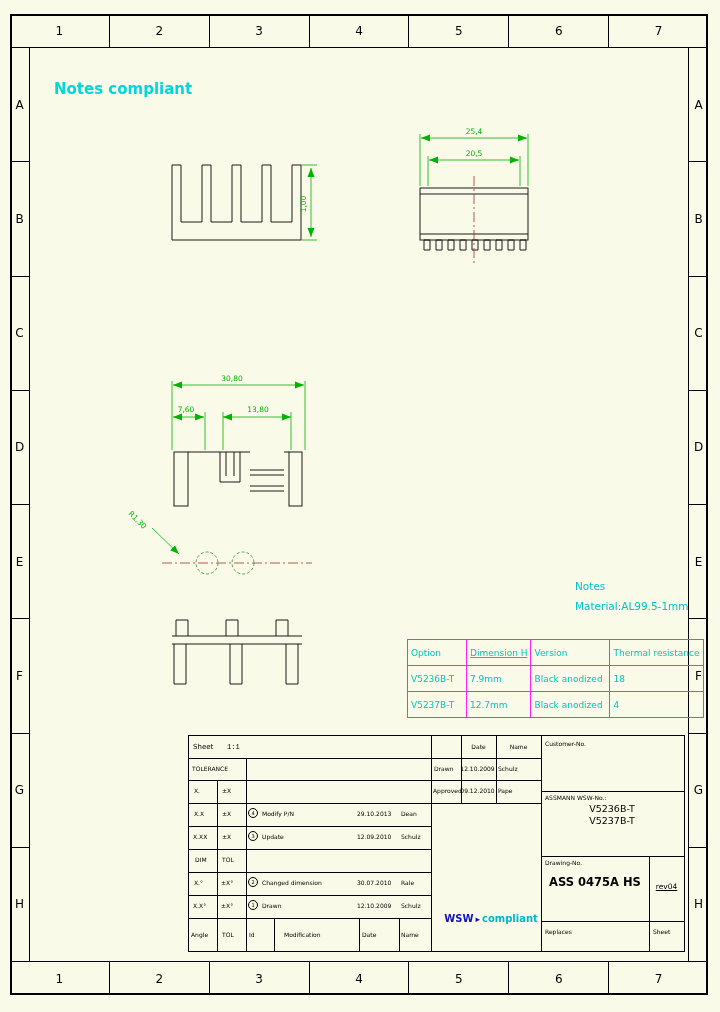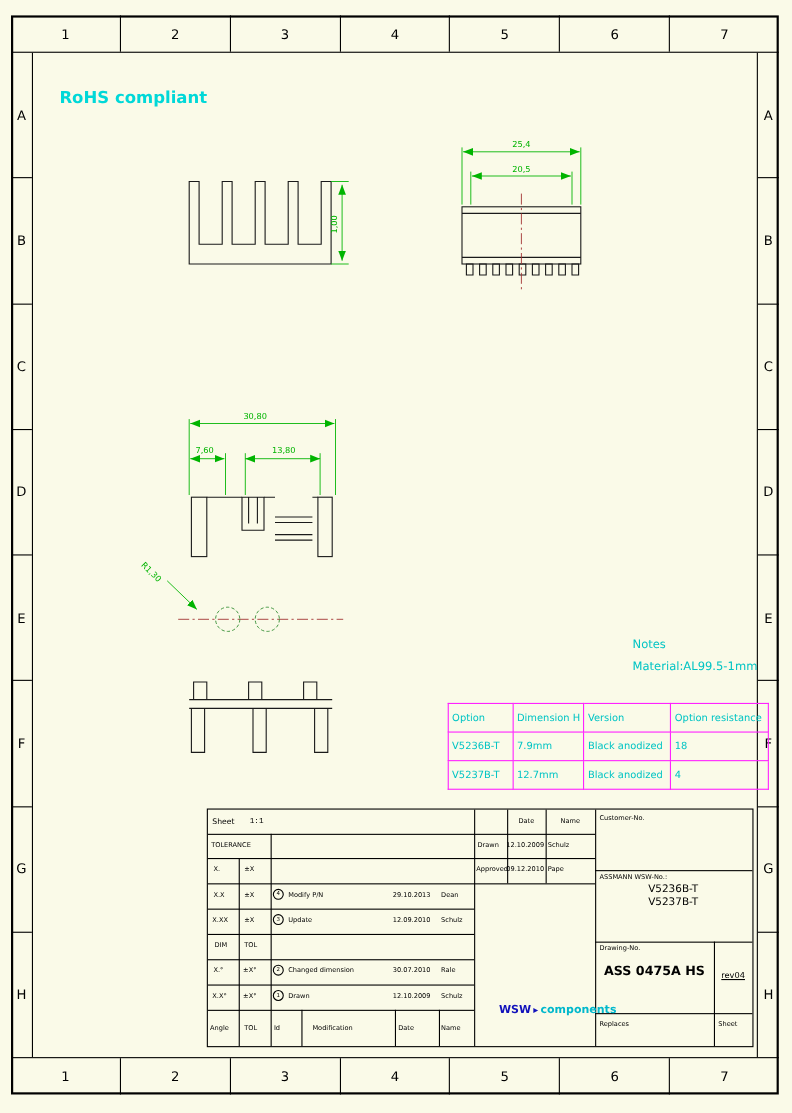--- a/index.html
+++ b/index.html
@@ -19,21 +19,21 @@
   .strip-left .gcell,.strip-right .gcell{border-bottom:1px solid #000;}
   .strip-left .gcell:last-child,.strip-right .gcell:last-child{border-bottom:none;}
   
   .rohs{position:absolute;left:54px;top:80px;font-size:15px;font-weight:bold;color:#00d8d8;}
   .notes-title{position:absolute;left:575px;top:580px;font-size:10.5px;color:#00c4c4;}
   .notes-material{position:absolute;left:575px;top:600px;font-size:10.5px;color:#00c4c4;}
   
   .opt-table{position:absolute;left:407px;top:639px;border-collapse:collapse;
              color:#00c4c4;font-size:9px;table-layout:fixed;}
   .opt-table td{border:1px solid #ff22ff;height:23px;padding:1px 3px;overflow:hidden;white-space:nowrap;}
-  .cw1{width:52px;margin-left:23px;}.cw2{width:54px;}.cw3{width:72px;}.cw4{width:82px;}
+  .cw1{width:52px;margin-left:23px;}.cw2{width:54px;text-decoration:underline;}.cw3{width:72px;}.cw4{width:82px;}
   
   .drawings{position:absolute;left:0;top:0;}
   .ln{stroke:#1a1a1a;stroke-width:1;fill:none;}
   .gn{stroke:#00b400;stroke-width:0.8;fill:none;}
   .cl{stroke:#a03030;stroke-width:0.8;fill:none;stroke-dasharray:10 3 2 3;}
   .dashc{stroke:#2e8b2e;stroke-width:0.8;fill:none;stroke-dasharray:3 2;}
   .dim{fill:#00b400;font-size:7.5px;font-family:"DejaVu Sans",sans-serif;}
   
   .tb{position:absolute;left:188px;top:735px;width:495px;height:215px;
       border:1.5px solid #000;box-sizing:content-box;background:transparent;}
@@ -43,21 +43,21 @@
   .tt7{font-size:7px;line-height:8px;}
   .ctr{text-align:center;}
   .cnum{position:absolute;width:8px;height:8px;border:1px solid #000;border-radius:50%;
         font-size:5px;line-height:8px;text-align:center;}
   .partno{position:absolute;font-size:9.5px;line-height:11px;}
   .dwgno{position:absolute;font-size:11.5px;line-height:13px;}
   .revno{position:absolute;font-size:7.5px;text-decoration:underline;}
   .logo-box{position:absolute;left:244px;top:132px;width:106px;height:42px;background:#1111bb;
             color:#fff;display:flex;align-items:center;justify-content:center;
             font-weight:bold;font-style:italic;font-size:16px;letter-spacing:.5px;}
-  .logo-sub{position:absolute;left:256px;top:177px;width:124px;display:flex;align-items:center;
+  .logo-sub{position:absolute;left:240px;top:177px;width:124px;display:flex;align-items:center;
             justify-content:center;gap:2px;font-weight:bold;font-size:10px;}
   .logo-wsw{color:#1111bb;}
   .logo-comp{color:#00b8cc;}
   .logo-arrow{color:#1111bb;font-size:9px;}
   .logo-arrow::before{content:"\25B8";}
 </style>
 </head>
 <body>
 
 <div class="sheet">
@@ -96,21 +96,21 @@
     <div class="gcell">A</div>
     <div class="gcell">B</div>
     <div class="gcell">C</div>
     <div class="gcell">D</div>
     <div class="gcell">E</div>
     <div class="gcell">F</div>
     <div class="gcell">G</div>
     <div class="gcell">H</div>
   </div>
 
-  <div class="rohs">RoHS compliant</div>
+  <div class="rohs">Notes compliant</div>
 
   <svg class="drawings" width="720" height="1012">
     <defs>
       <marker id="ga" markerWidth="10" markerHeight="8" refX="9" refY="4" orient="auto-start-reverse" markerUnits="userSpaceOnUse">
         <path d="M0,0.5 L9,4 L0,7.5 Z" fill="#00b400"></path>
       </marker>
     </defs>
 
     <g>
       <path class="ln" d="M172,165 h9 v57 h21 v-57 h9 v57 h21 v-57 h9 v57 h21 v-57 h9 v57 h21 v-57 h9 v75 h-129 Z"></path>
@@ -160,21 +160,21 @@
 
   <div class="notes-title">Notes</div>
   <div class="notes-material">Material:AL99.5-1mm</div>
 
   <table class="opt-table">
     <tbody>
       <tr>
         <td class="cw1">Option</td>
         <td class="cw2">Dimension H</td>
         <td class="cw3">Version</td>
-        <td class="cw4">Option resistance</td>
+        <td class="cw4">Thermal resistance</td>
       </tr>
       <tr>
         <td>V5236B-T</td>
         <td>7.9mm</td>
         <td>Black anodized</td>
         <td>18</td>
       </tr>
       <tr>
         <td>V5237B-T</td>
         <td>12.7mm</td>
@@ -266,17 +266,17 @@
     <div class="partno ctr" style="left:356px;top:79px;width:134px;">V5237B-T</div>
     <div class="tt" style="left:356px;top:123px;">Drawing-No.</div>
     <div class="dwgno ctr" style="left:354px;top:140px;width:104px;font-weight:bold;">ASS 0475A HS</div>
     <div class="revno ctr" style="left:460px;top:146px;width:35px;">rev04</div>
     <div class="tt" style="left:356px;top:192px;">Replaces</div>
     <div class="tt" style="left:464px;top:192px;">Sheet</div>
 
     <div class="logo-sub">
       <span class="logo-wsw">WSW</span>
       <span class="logo-arrow"></span>
-      <span class="logo-comp">components</span>
+      <span class="logo-comp">compliant</span>
     </div>
   </div>
 
 </div>
 
 </body></html>

